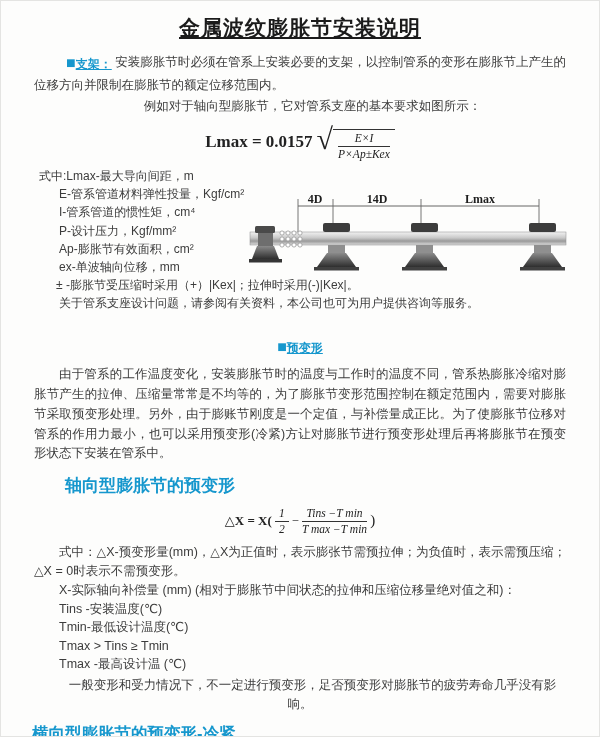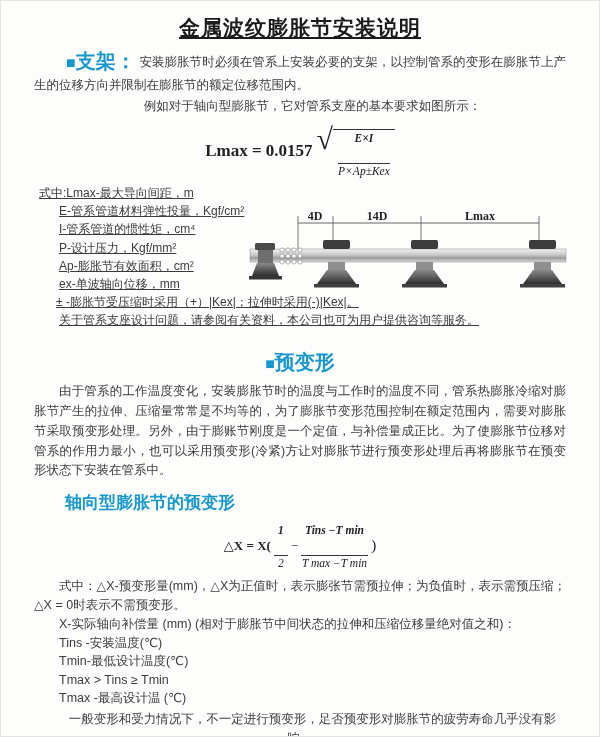--- a/index.html
+++ b/index.html
@@ -13,41 +13,41 @@
     box-sizing:border-box;
     border:1px solid #e4e4e2;
   }
   .page-title{
     font-size:21px;font-weight:bold;color:#1b1b1b;
     text-align:center;margin:13px 0 9px;letter-spacing:1px;text-decoration:underline;
   }
   .content{padding:0 33px;}
   p{margin:0;font-size:12.5px;line-height:1.55;text-align:center;}
   .accent{color:#1697cd;}
-  .sec-head-inline{font-size:20px;font-weight:bold;line-height:1;vertical-align:-2px;}
+  .sec-head-inline{font-size:12px;font-weight:bold;line-height:1;vertical-align:-2px;text-decoration:underline;}
   .sq{font-size:16px;vertical-align:-2px;}
   .p-first{text-indent:32px;margin-top:8px;text-align:justify;}
   .p-example{text-indent:2em;margin-top:2px;}
 
   
   .formula{text-align:center;font-family:"Liberation Serif","DejaVu Serif",serif;color:#222;}
   .formula-lmax{margin:9px 0 5px;}
   .f-lhs{font-weight:bold;font-size:17px;}
   .frac{display:inline-block;vertical-align:middle;text-align:center;
         font-style:italic;font-size:11.5px;line-height:1.15;}
-  .frac .num{display:block;border-bottom:1px solid #333;padding:0 4px 18px;font-weight:bold;}
+  .frac .num{display:block;border-bottom:1px solid #333;padding:0 4px 1px;}
   .frac .den{display:block;padding-top:1px;}
   .sqrt{display:inline-flex;align-items:flex-start;vertical-align:middle;margin-left:4px;}
   .sqrt .radical{font-size:30px;line-height:26px;font-style:normal;}
   .sqrt .under-root{border-top:1.4px solid #333;margin-top:3px;padding:2px 5px 0;}
   .paren{font-size:15px;font-style:normal;}
 
   
   .defs{position:relative;margin-top:6px;}
-  .def-line{font-size:12px;line-height:18.2px;padding-left:25px;white-space:nowrap;text-decoration:underline;}
+  .def-line{font-size:12px;line-height:18.2px;padding-left:25px;white-space:nowrap;}
   .def-line.first{padding-left:5px;}
   .def-line.pm{padding-left:22px;}
   .diagram{position:absolute;left:212px;top:24px;width:350px;height:95px;}
 
   
   .sec2-head{margin-top:22px;}
   .sec2-head .sec-head-inline{vertical-align:-2px;}
   .p-body{text-indent:2em;text-align:justify;margin-top:6px;line-height:1.58;}
   .sub-head{color:#1697cd;font-size:17px;font-weight:bold;margin:10px 0 0 31px;}
   .sub-head.flush{margin-left:-2px;font-size:16.5px;margin-top:8px;}

